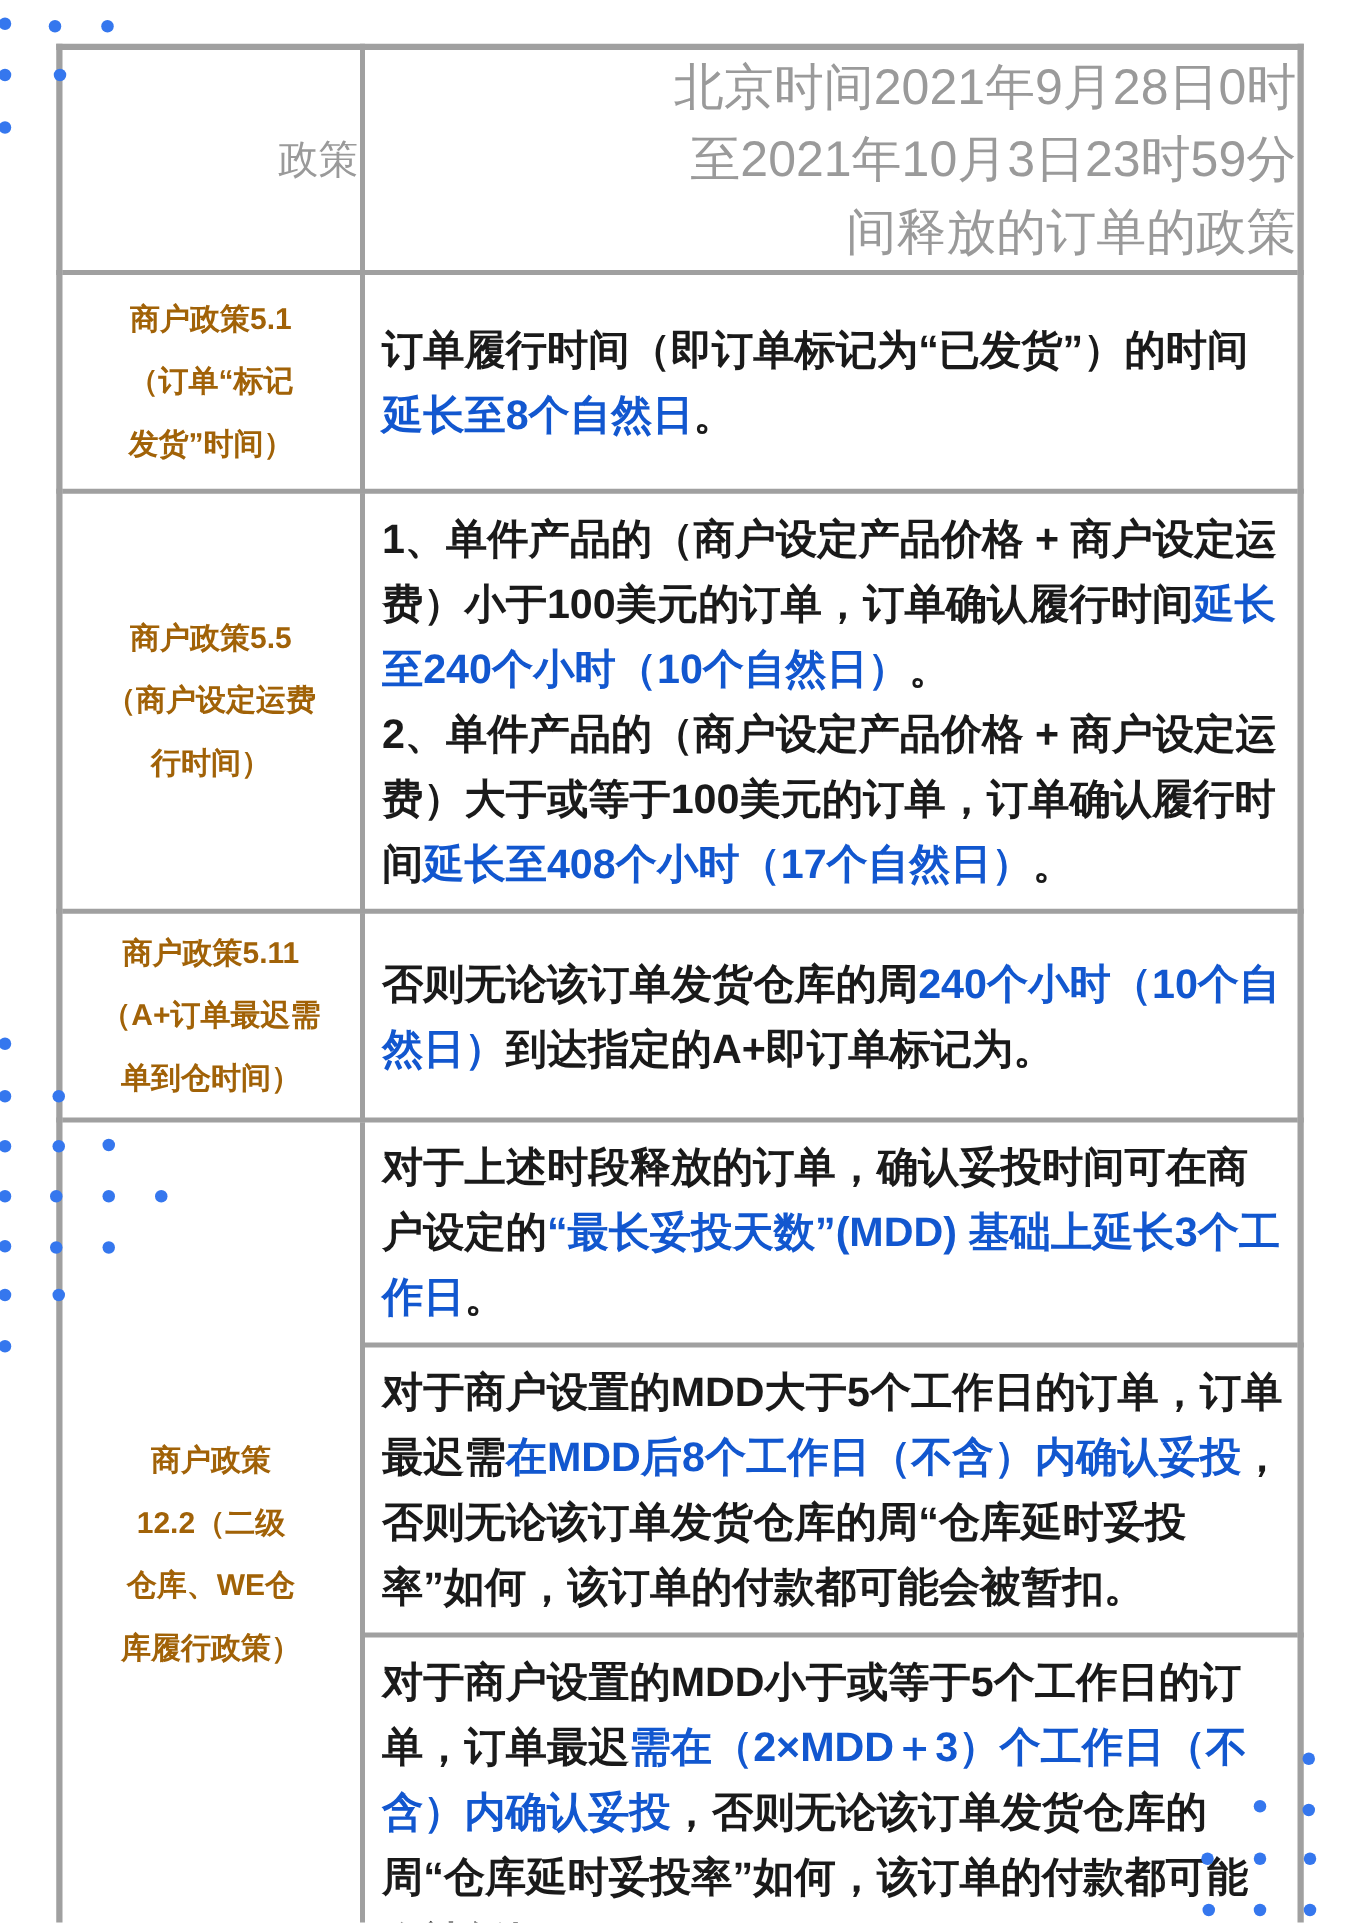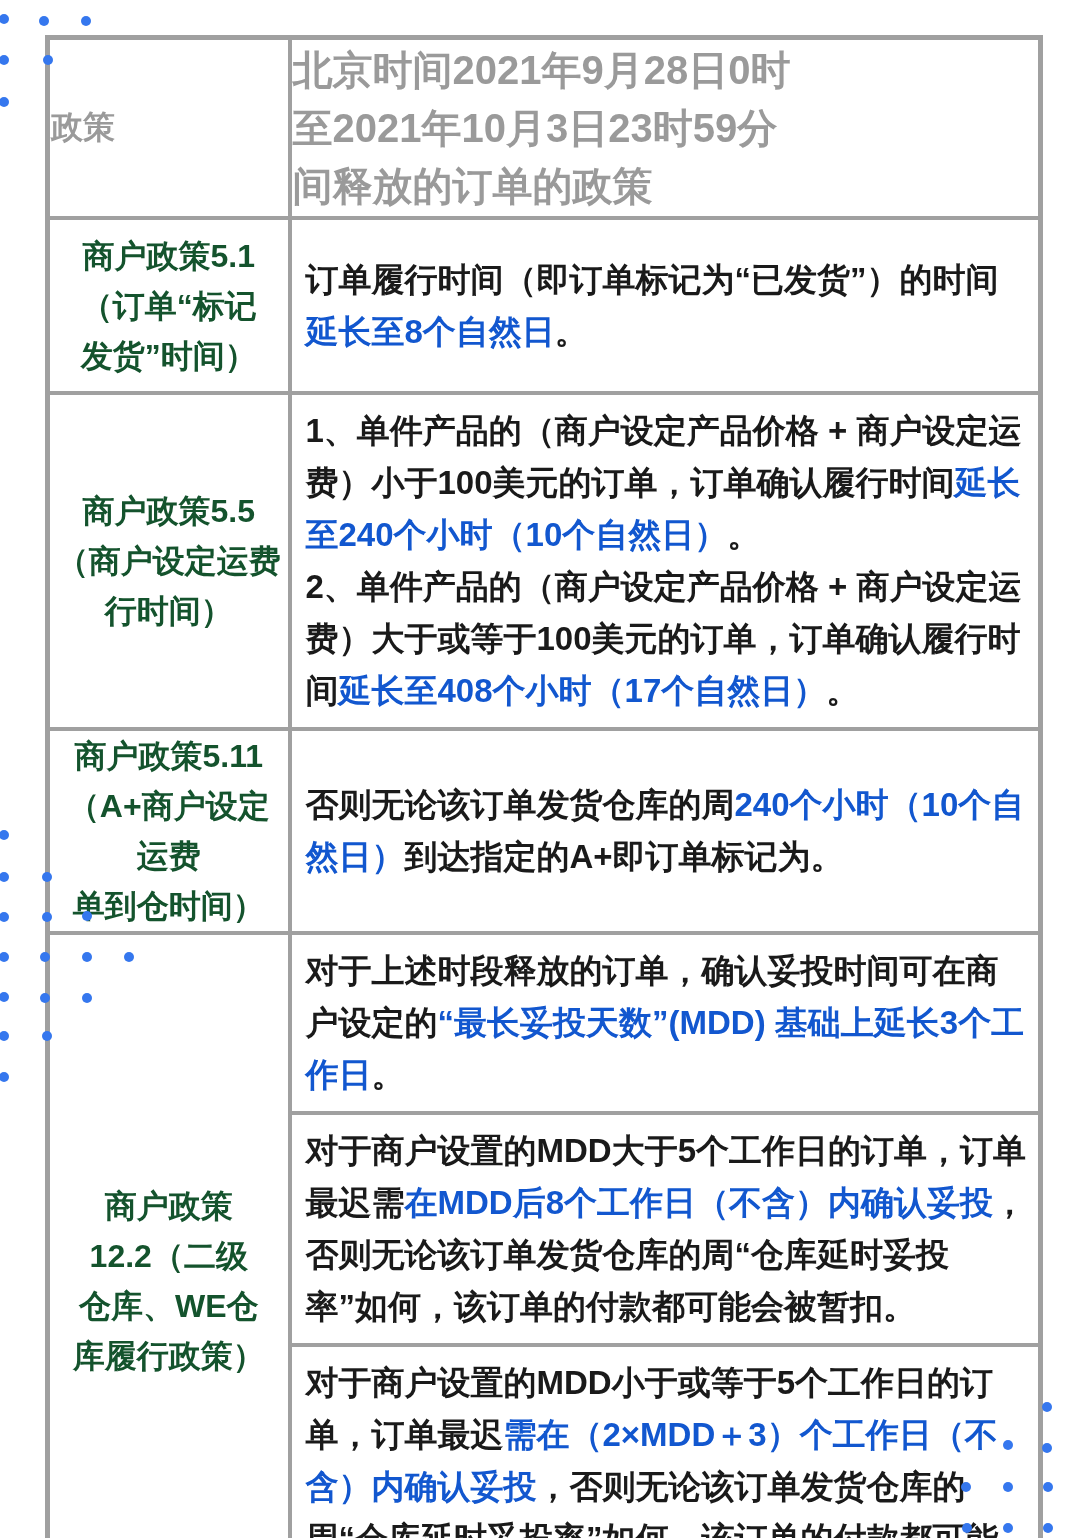--- a/index.html
+++ b/index.html
@@ -33,34 +33,34 @@
   table.policy td{
     border:4px solid var(--border);
     vertical-align:middle;
     overflow:hidden;
   }
   table.policy{border:5px solid var(--border);}
   col.c-left{width:242px;}
 
   td.hcell{
     color:var(--gray-text);
-    font-weight:bold;
-    text-align:left;
+    font-weight:normal;
+    text-align:right;
   }
   td.h-policy{font-size:32px;}
   td.h-period{
     font-size:40px;
     line-height:58px;
     white-space:pre-line;
   }
   td.label{
     font-weight:bold;
-    color:#14532d;
+    color:#a16207;
     text-align:center;
-    font-size:32px;
+    font-size:24px;
     line-height:50px;
     white-space:pre-line;
     padding:0 2px;
   }
   td.content{
     font-size:33px;
     line-height:52px;
     color:var(--black);
     font-weight:700;
     padding:10px 10px 10px 14px;
@@ -110,21 +110,21 @@
     </tr>
     <tr class="r-2">
       <td class="label">商户政策5.5
 （商户设定运费
 行时间）</td>
       <td class="content"><span>1、单件产品的（商户设定产品价格 + 商户设定运费）小于100美元的订单，订单确认履行时间</span><span class="hl">延长至240个小时（10个自然日）</span><span>。
 2、单件产品的（商户设定产品价格 + 商户设定运费）大于或等于100美元的订单，订单确认履行时间</span><span class="hl">延长至408个小时（17个自然日）</span><span>。</span></td>
     </tr>
     <tr class="r-3">
       <td class="label">商户政策5.11
-（A+商户设定运费
+（A+订单最迟需
 单到仓时间）</td>
       <td class="content"><span>否则无论该订单发货仓库的周</span><span class="hl">240个小时（10个自然日）</span><span>到达指定的A+即订单标记为。</span></td>
     </tr>
     <tr class="r-4a">
       <td class="label" rowspan="3">商户政策
 12.2（二级
 仓库、WE仓
 库履行政策）</td>
       <td class="content"><span>对于上述时段释放的订单，确认妥投时间可在商户设定的</span><span class="hl">“最长妥投天数”(MDD) 基础上延长3个工作日</span><span>。</span></td>
     </tr>

